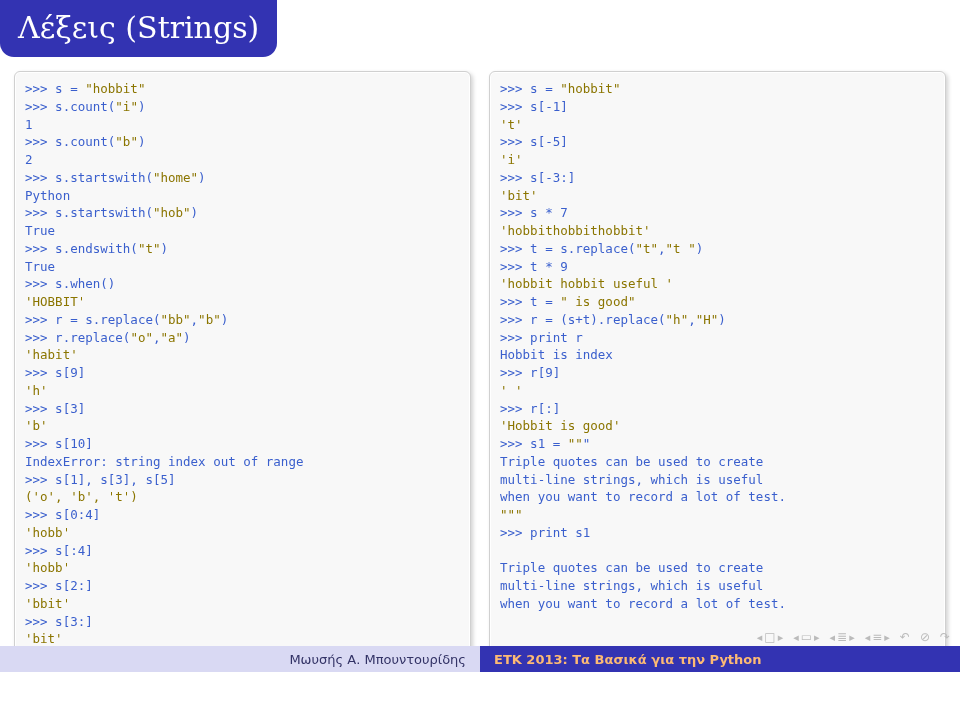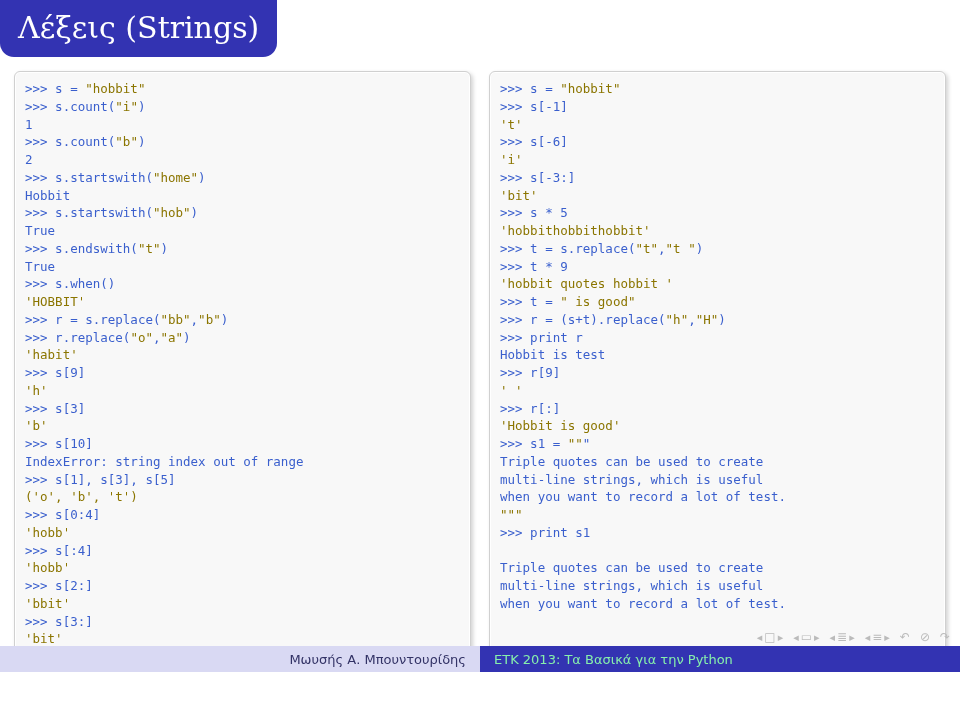--- a/index.html
+++ b/index.html
@@ -67,24 +67,25 @@
     background: #d9d9f3;
     color: #333366;
     display: flex;
     align-items: center;
     justify-content: flex-end;
     padding-right: 14px;
   }
   .footer .right {
     flex: 1;
     background: #3333b2;
-    color: #86efac;
+    color: #fdba74;
     display: flex;
     align-items: center;
     padding-left: 14px;
+    font-weight: bold;
   }
   .nav-icons {
     position: absolute;
     bottom: 28px;
     right: 10px;
     display: flex;
     gap: 10px;
     color: #bbb;
     font-size: 12px;
     align-items: center;
@@ -98,21 +99,21 @@
 <div class="slide">
   <div class="title-bar">Λέξεις (Strings)</div>
 
   <div class="content">
     <div class="codebox" id="leftbox"><span class="prm">&gt;&gt;&gt; </span><span class="tok">s = <span class="lit">"hobbit"</span></span>
 <span class="prm">&gt;&gt;&gt; </span><span class="tok">s.count(<span class="lit">"i"</span>)</span>
 <span class="res">1</span>
 <span class="prm">&gt;&gt;&gt; </span><span class="tok">s.count(<span class="lit">"b"</span>)</span>
 <span class="res">2</span>
 <span class="prm">&gt;&gt;&gt; </span><span class="tok">s.startswith(<span class="lit">"home"</span>)</span>
-<span class="res">Hobbit</span>
+<span class="res">Python</span>
 <span class="prm">&gt;&gt;&gt; </span><span class="tok">s.startswith(<span class="lit">"hob"</span>)</span>
 <span class="res">True</span>
 <span class="prm">&gt;&gt;&gt; </span><span class="tok">s.endswith(<span class="lit">"t"</span>)</span>
 <span class="res">True</span>
 <span class="prm">&gt;&gt;&gt; </span><span class="tok">s.when()</span>
 <span class="lit">'HOBBIT'</span>
 <span class="prm">&gt;&gt;&gt; </span><span class="tok">r = s.replace(<span class="lit">"bb"</span>,<span class="lit">"b"</span>)</span>
 <span class="prm">&gt;&gt;&gt; </span><span class="tok">r.replace(<span class="lit">"o"</span>,<span class="lit">"a"</span>)</span>
 <span class="lit">'habit'</span>
 <span class="prm">&gt;&gt;&gt; </span><span class="tok">s[9]</span>
@@ -127,33 +128,33 @@
 <span class="lit">'hobb'</span>
 <span class="prm">&gt;&gt;&gt; </span><span class="tok">s[:4]</span>
 <span class="lit">'hobb'</span>
 <span class="prm">&gt;&gt;&gt; </span><span class="tok">s[2:]</span>
 <span class="lit">'bbit'</span>
 <span class="prm">&gt;&gt;&gt; </span><span class="tok">s[3:]</span>
 <span class="lit">'bit'</span></div>
     <div class="codebox" id="rightbox"><span class="prm">&gt;&gt;&gt; </span><span class="tok">s = <span class="lit">"hobbit"</span></span>
 <span class="prm">&gt;&gt;&gt; </span><span class="tok">s[-1]</span>
 <span class="lit">'t'</span>
-<span class="prm">&gt;&gt;&gt; </span><span class="tok">s[-6]</span>
+<span class="prm">&gt;&gt;&gt; </span><span class="tok">s[-5]</span>
 <span class="lit">'i'</span>
 <span class="prm">&gt;&gt;&gt; </span><span class="tok">s[-3:]</span>
 <span class="lit">'bit'</span>
-<span class="prm">&gt;&gt;&gt; </span><span class="tok">s * 5</span>
+<span class="prm">&gt;&gt;&gt; </span><span class="tok">s * 7</span>
 <span class="lit">'hobbithobbithobbit'</span>
 <span class="prm">&gt;&gt;&gt; </span><span class="tok">t = s.replace(<span class="lit">"t"</span>,<span class="lit">"t "</span>)</span>
 <span class="prm">&gt;&gt;&gt; </span><span class="tok">t * 9</span>
-<span class="lit">'hobbit quotes hobbit '</span>
+<span class="lit">'hobbit hobbit useful '</span>
 <span class="prm">&gt;&gt;&gt; </span><span class="tok">t = <span class="lit">" is good"</span></span>
 <span class="prm">&gt;&gt;&gt; </span><span class="tok">r = (s+t).replace(<span class="lit">"h"</span>,<span class="lit">"H"</span>)</span>
 <span class="prm">&gt;&gt;&gt; </span><span class="tok"><span class="tok">print</span> r</span>
-<span class="res">Hobbit is test</span>
+<span class="res">Hobbit is index</span>
 <span class="prm">&gt;&gt;&gt; </span><span class="tok">r[9]</span>
 <span class="lit">' '</span>
 <span class="prm">&gt;&gt;&gt; </span><span class="tok">r[:]</span>
 <span class="lit">'Hobbit is good'</span>
 <span class="prm">&gt;&gt;&gt; </span><span class="tok">s1 = <span class="lit">""</span>"</span>
 <span class="res">Triple quotes can be used to create</span>
 <span class="res">multi-line strings, which is useful</span>
 <span class="res">when you want to record a lot of test.</span>
 <span class="lit">"""</span>
 <span class="prm">&gt;&gt;&gt; </span><span class="tok"><span class="tok">print</span> s1</span>

